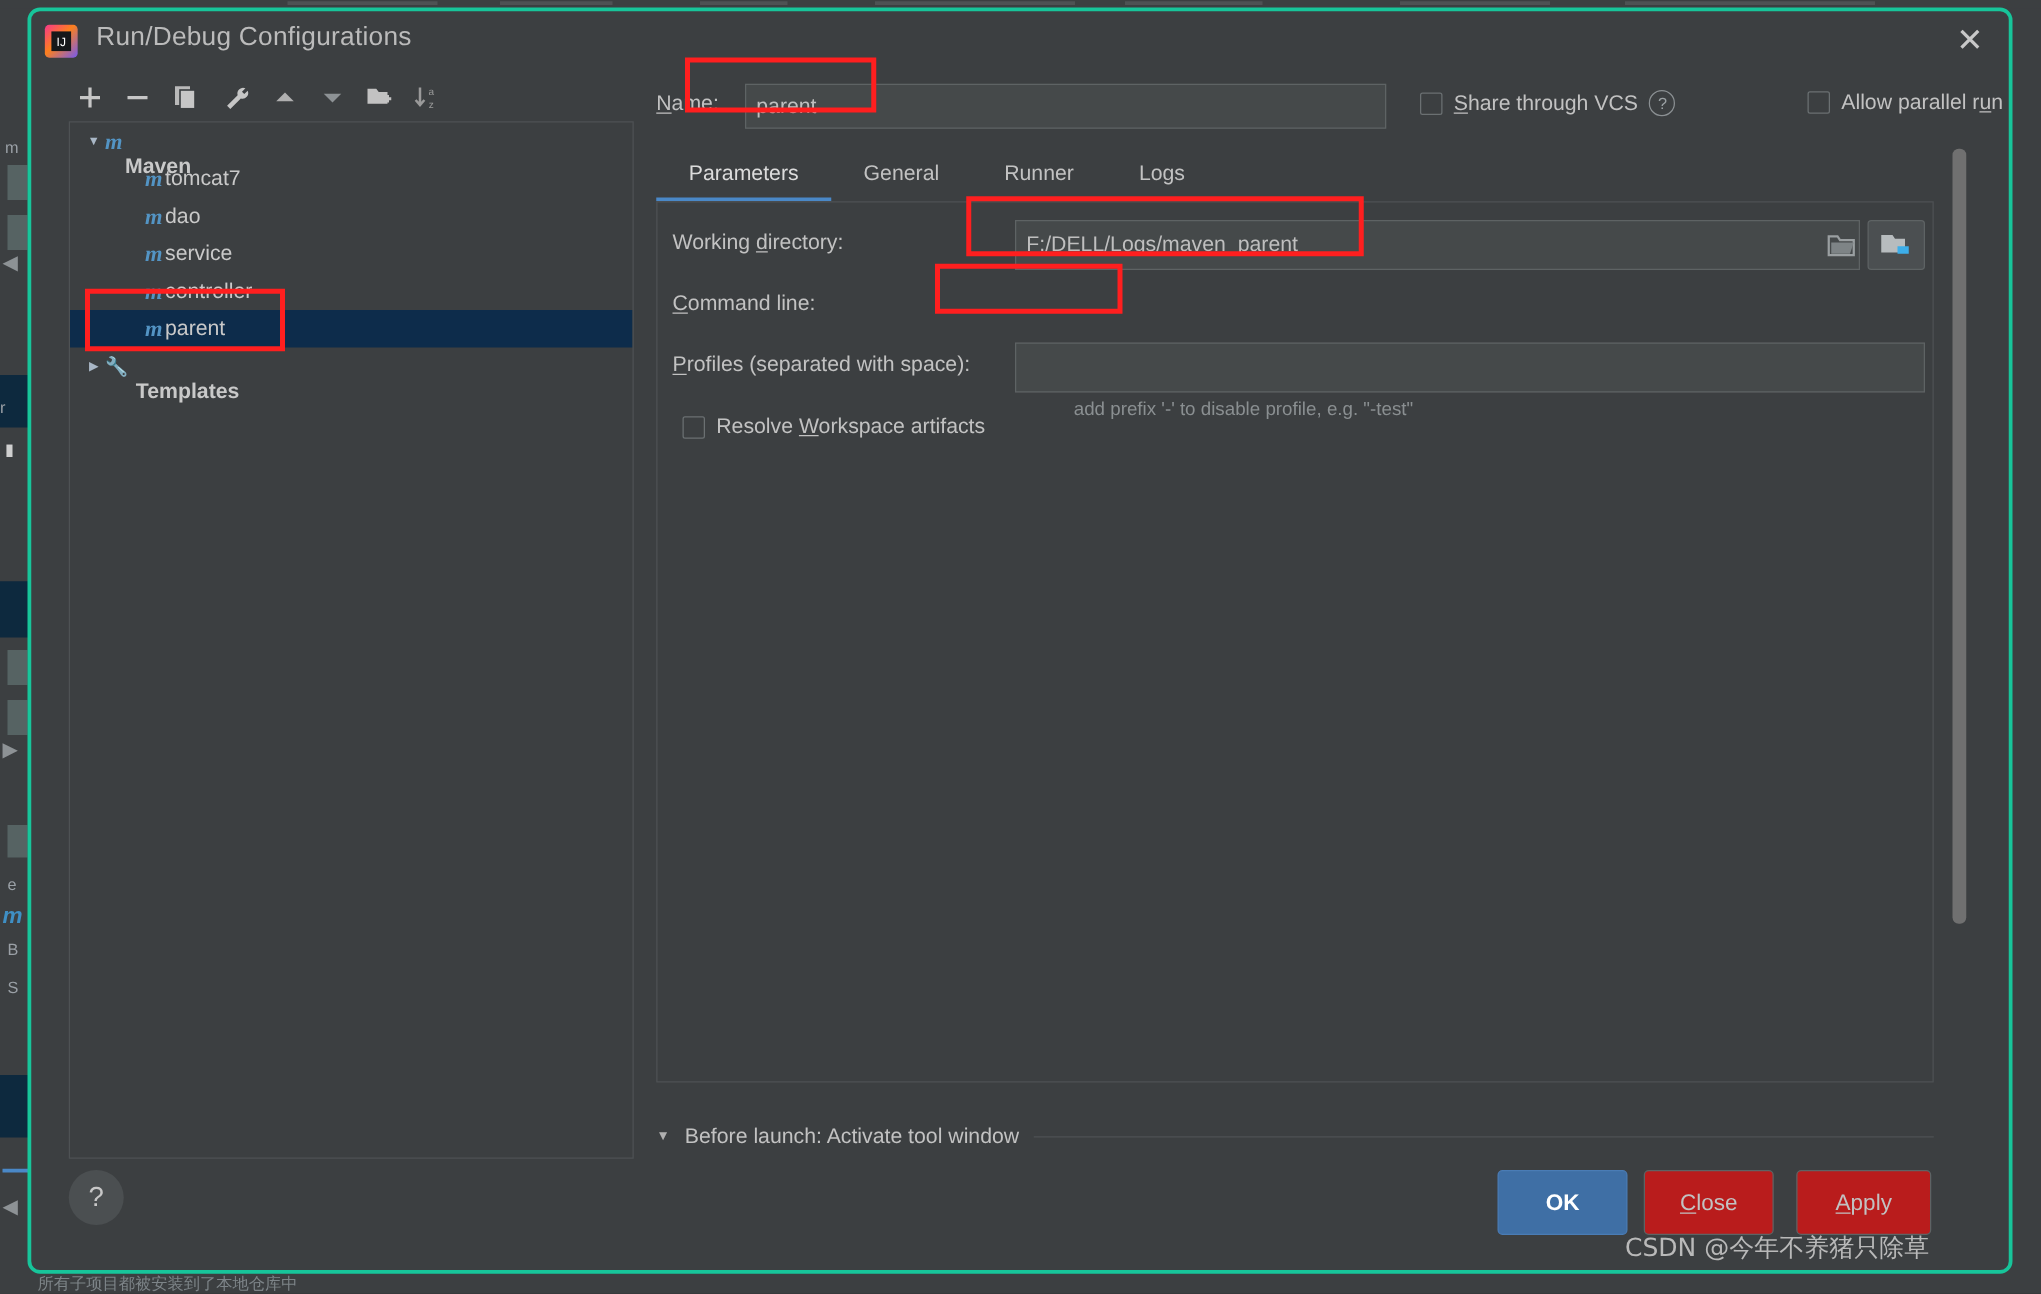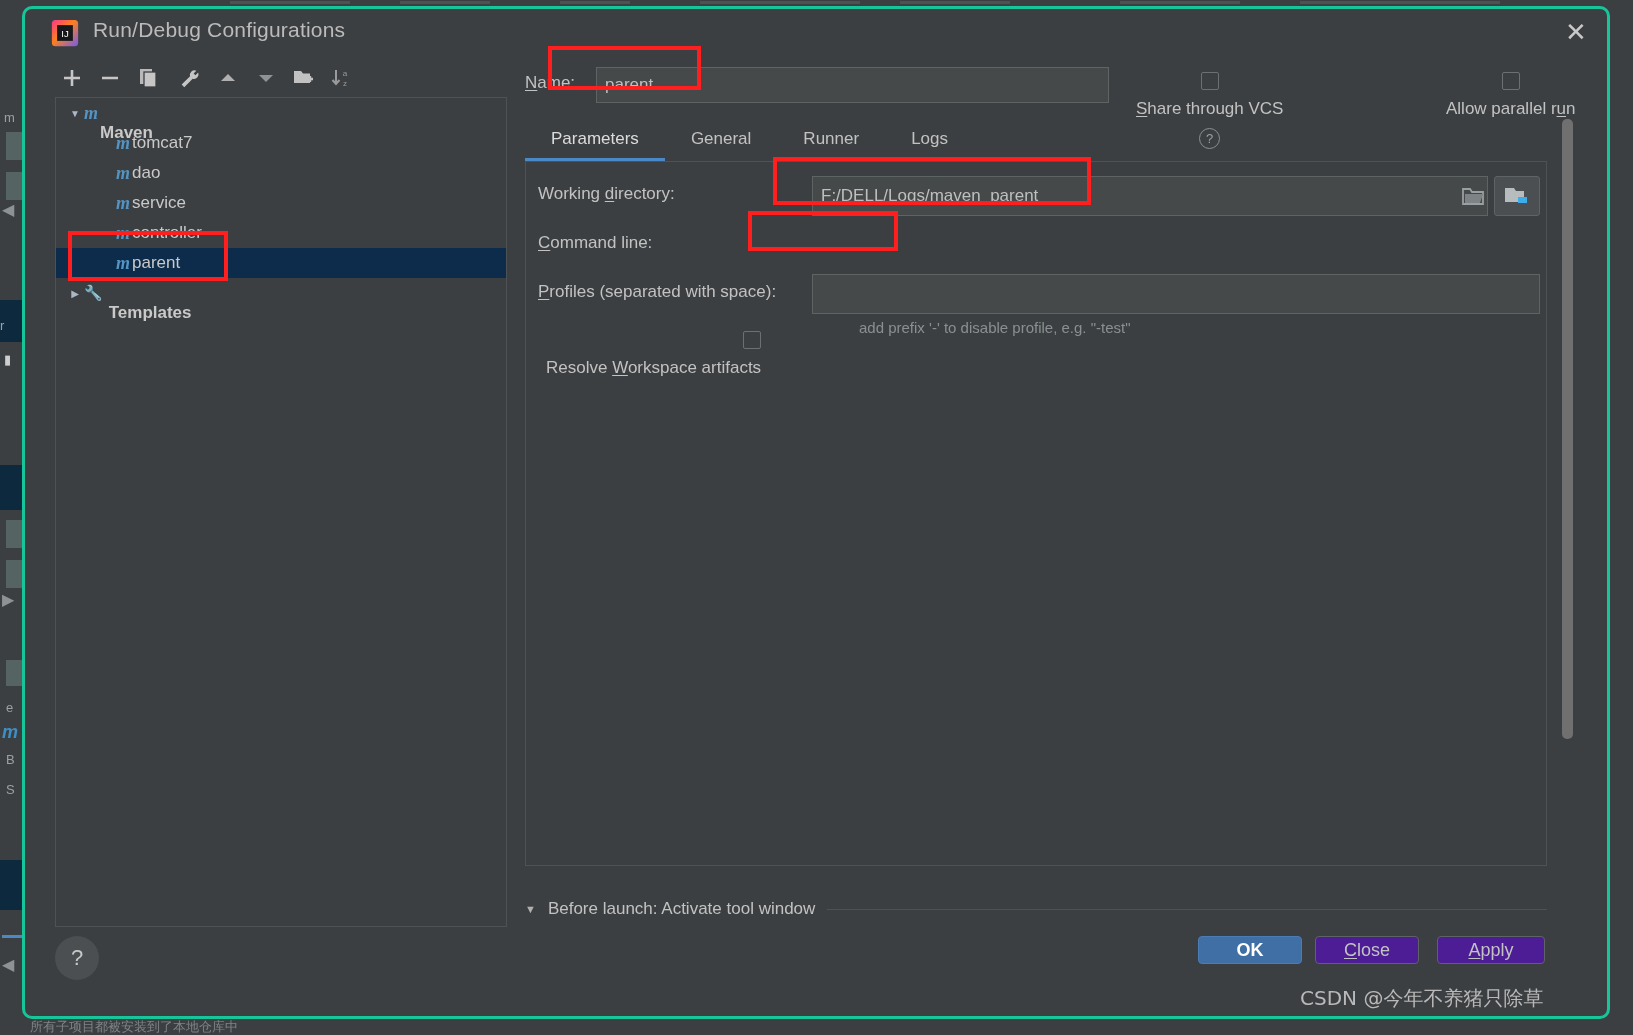--- a/index.html
+++ b/index.html
@@ -23,21 +23,21 @@
 
   
   #dialog {
     position: absolute; left: 22px; top: 6px; width: 1588px; height: 1013px;
     background: #3c3f41;
     border: 3px solid #17c59a;
     border-radius: 10px;
     overflow: hidden;
   }
 
-  .titlebar { position: relative; height: 48px; margin-left: 16px; }
+  .titlebar { position: relative; height: 48px; }
   .title-icon { position: absolute; left: 10px; top: 10px; width: 28px; height: 28px; }
   .title-text {
     position: absolute; left: 52px; top: 9px;
     font-size: 21px; color: #bbbbbb; letter-spacing: .2px;
   }
   .close-x {
     position: absolute; right: 14px; top: 6px; width: 34px; height: 34px;
     color: #c8c8c8; font-size: 26px; line-height: 34px; text-align: center; cursor: default;
   }
 
@@ -60,21 +60,21 @@
   .tree-label.bold { font-weight: bold; margin-top: 39px; }
   .wrench-badge { color: #a9a9a9; font-size: 15px; margin-right: 6px; }
 
   
   .name-label { position: absolute; left: 500px; top: 64px; color: #c2c2c2; font-size: 17px; }
   .name-input {
     position: absolute; left: 571px; top: 58px; width: 513px; height: 36px;
     background: #45494a; border: 1px solid #5e6364;
     color: #bfbfbf; font-size: 17px; padding: 0 8px; line-height: 34px;
   }
-  .cb-row { position: absolute; top: 63px; display: flex; align-items: center; gap: 9px; flex-direction: column; }
+  .cb-row { position: absolute; top: 63px; display: flex; align-items: center; gap: 9px; }
   .checkbox {
     width: 18px; height: 18px; border: 1px solid #6b7072; background: #3c3f41; border-radius: 2px;
   }
   .cb-label { color: #c2c2c2; font-size: 17px; white-space: nowrap; }
   .help-circle {
     width: 21px; height: 21px; border: 1px solid #8b9093; border-radius: 50%;
     color: #9aa0a3; font-size: 13px; text-align: center; line-height: 19px;
   }
 
   .tabs { position: absolute; left: 500px; top: 110px; width: 1010px; height: 42px; display: flex; }
@@ -107,26 +107,26 @@
   .bl-text { color: #c2c2c2; font-size: 17px; white-space: nowrap; }
   .bl-rule { flex: 1; height: 1px; background: #4e5254; }
 
   .help-btn-big {
     position: absolute; left: 30px; top: 927px; width: 44px; height: 44px;
     border-radius: 50%; background: #4b4f51;
     color: #c7c7c7; font-size: 22px; text-align: center; line-height: 44px;
   }
 
   .dlg-btn {
-    position: absolute; height: 28px; border-radius: 4px;
+    position: absolute; height: 52px; border-radius: 4px;
     display: flex; align-items: center; justify-content: center;
     font-size: 18px; white-space: nowrap;
   }
   .dlg-btn.primary { background: #3f6fa5; border: 1px solid #4a7cb5; color: #ffffff; font-weight: bold; }
-  .dlg-btn.normal  { background: #4c1d95; border: 1px solid #5e6364; color: #c2c2c2; }
+  .dlg-btn.normal  { background: #b91c1c; border: 1px solid #5e6364; color: #c2c2c2; }
 
   .watermark {
     position: absolute; left: 1300px; top: 985px;
     color: #b9b9b9; font-size: 20px; white-space: nowrap;
     font-family: "DejaVu Sans", sans-serif;
   }
 
   u { text-decoration: underline; text-underline-offset: 2px; }
 
   

